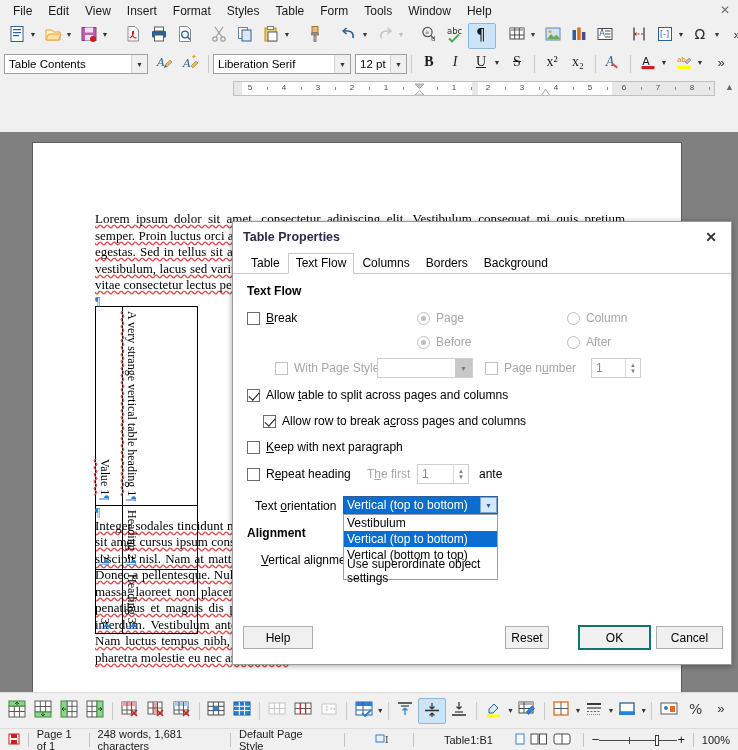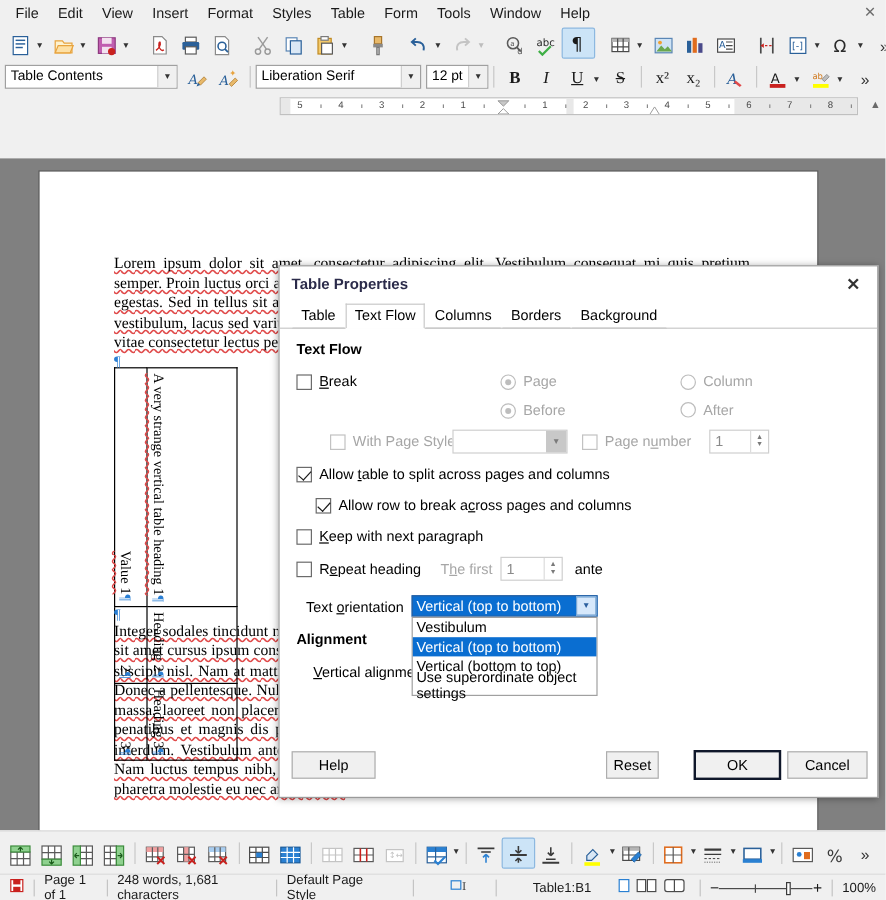--- a/index.html
+++ b/index.html
@@ -27,21 +27,21 @@
   .win-btn svg { display:block; }
 
   
   .menubar { height:22px; background:#f0f0f0; display:flex; align-items:center;
              padding-left:5px; position:relative; }
   .menu-item { padding:2px 8px; font-size:12px; color:#1a1a1a; }
   .doc-close { position:absolute; right:8px; top:3px; color:#6d6d6d; font-size:12px; }
 
   
   .toolbar { height:28px; background:#f0f0f0; display:flex; align-items:center; padding:0 4px; }
-  .tb-item { display:flex; align-items:flex-end; height:26px; padding:0 2px; }
+  .tb-item { display:flex; align-items:flex-start; height:26px; padding:0 2px; }
   .tb-icon { width:22px; height:22px; display:flex; align-items:center; justify-content:center; }
   .tb-icon svg { display:block; }
   .tb-arrow { width:10px; height:22px; display:flex; align-items:center; justify-content:center;
               color:#333; font-size:7px; }
   .sep { width:1px; height:18px; background:#c8c8c8; margin:0 4px; }
   .tb-active { background:#cce4f7; border:1px solid #8cb8e0; border-radius:2px; }
 
   
   .fmtbar { height:28px; background:#f0f0f0; display:flex; align-items:center; padding:0 4px; }
   .combo { height:20px; background:#fff; border:1px solid #a0a0a0; display:flex;
@@ -116,21 +116,21 @@
   .sel-btn { margin-left:auto; width:17px; height:16px; background:#d6e8fb; border:1px solid #7aa7d4;
              display:flex; align-items:center; justify-content:center; color:#2a5f9e; font-size:7px; }
   .sel-list { position:absolute; left:96px; top:18px; width:155px; background:#fff;
               border:1px solid #a0a0a0; z-index:5; }
   .sel-opt { height:16px; font-size:12px; padding-left:3px; display:flex; align-items:center; color:#000; }
   .sel-opt.sel { background:#0a6ed1; color:#fff; }
 
   .dlg-footer { position:absolute; left:0; right:0; bottom:0; height:50px; }
   .btn { height:23px; border:1px solid #adadad; background:#f0f0f0; font-size:12px;
          display:flex; align-items:center; justify-content:center; color:#000; }
-  .btn.focus { border:2px solid #0f172a; }
+  .btn.focus { border:2px solid #0f766e; }
 
   
   .bottombar { position:absolute; left:0; right:0; bottom:22px; height:36px; background:#f0f0f0;
                display:flex; align-items:center; padding:0 4px; border-top:1px solid #dcdcdc; }
   .statusbar { position:absolute; left:0; right:0; bottom:0; height:22px; background:#f0f0f0;
                display:flex; align-items:center; font-size:11px; color:#1a1a1a;
                border-top:1px solid #dcdcdc; }
   .sb-sep { width:1px; height:14px; background:#c4c4c4; margin:0 8px; }
   .zoom-slider { position:relative; width:100px; height:12px; display:flex; align-items:center; }
   .zs-line { position:absolute; left:0; right:0; top:6px; height:1px; background:#4a4a4a; }
@@ -586,21 +586,21 @@
           <span class="radio"></span>
           <span class="lbl dim">Column</span>
         </span>
       </div>
 
       <div class="row" style="position:relative">
         <span style="position:absolute;left:170px;display:flex;align-items:center">
           <span class="radio on"></span>
           <span class="lbl dim">Before</span>
         </span>
-        <span style="position:absolute;left:320px;display:flex;align-items:flex-start">
+        <span style="position:absolute;left:320px;display:flex;align-items:center">
           <span class="radio"></span>
           <span class="lbl dim">After</span>
         </span>
       </div>
 
       <div class="row" style="position:relative;height:28px">
         <span style="position:absolute;left:28px;display:flex;align-items:center">
           <span class="chk dim"></span>
           <span class="lbl dim">With Page Style</span>
         </span>

